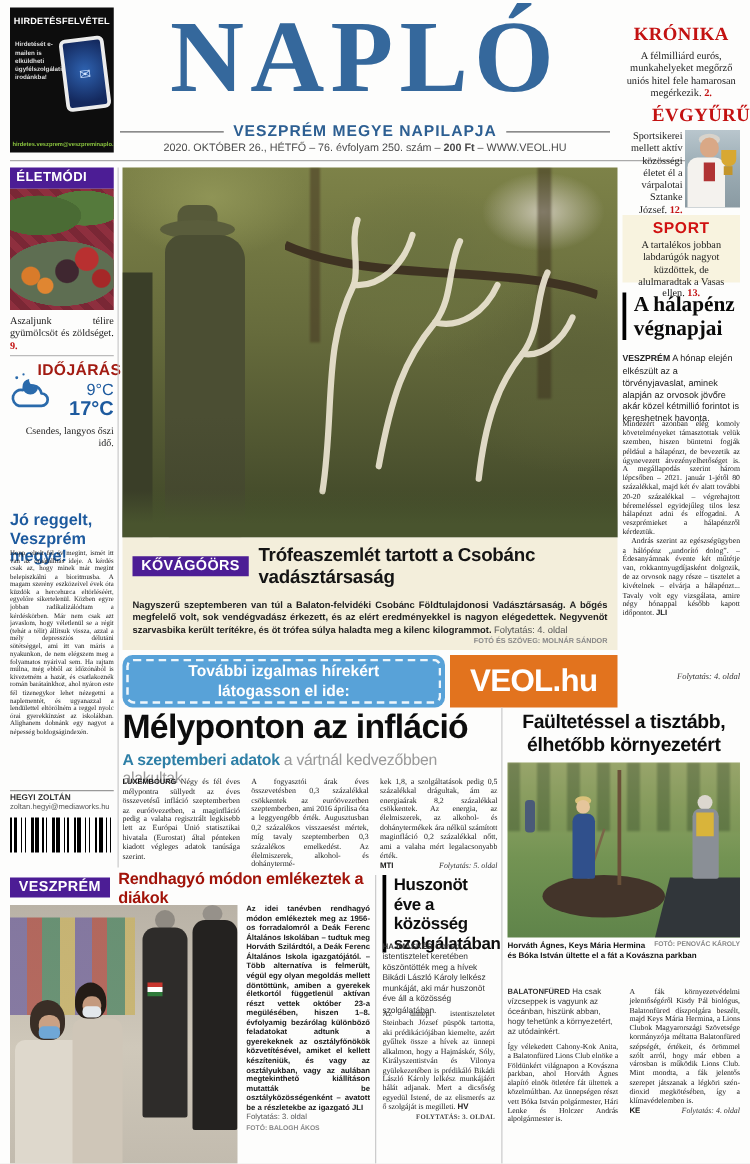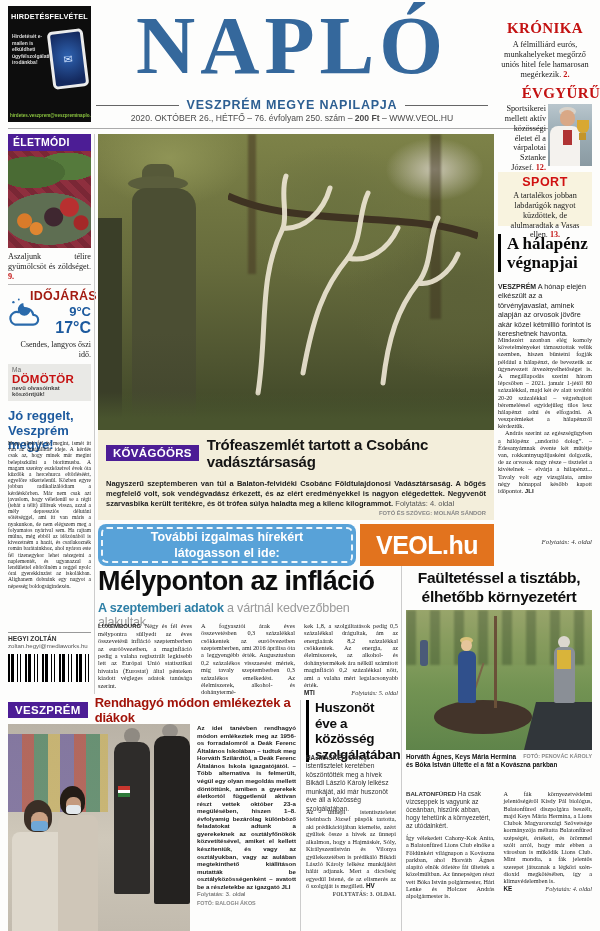--- a/index.html
+++ b/index.html
@@ -73,21 +73,21 @@
      radial-gradient(circle at 88% 74%,#a52828 0 7px,rgba(0,0,0,0) 8px),
      radial-gradient(circle at 55% 68%,#3f2730 0 9px,rgba(0,0,0,0) 10px),
      radial-gradient(ellipse 46px 26px at 50% 70%,#5e6e52 0 99%,rgba(0,0,0,0) 100%),
      radial-gradient(ellipse 34px 16px at 28% 22%,#4a6b34 0 99%,rgba(0,0,0,0) 100%),
      radial-gradient(ellipse 30px 14px at 72% 16%,#557a3c 0 99%,rgba(0,0,0,0) 100%),
      repeating-linear-gradient(45deg,#8e2f3e 0 6px,#7a2735 6px 12px)}
   #lm-cap{left:8px;top:252px;width:83px;font-family:"Liberation Serif",serif;font-size:8.2px;line-height:1.2;text-align:justify}
   #lrule1{left:8px;top:284px;width:83px;height:1px;background:#bbb}
   #wx-t{left:30px;top:289px;width:61px;text-align:right;font-size:12.5px;font-weight:bold;color:#a21b12;letter-spacing:.3px}
   #wx-icon{left:8px;top:296px;width:36px;height:34px}
-  #wx-lo{left:40px;top:304px;width:51px;text-align:right;font-size:13px;font-weight:bold;color:#1d5a9e}
+  #wx-lo{left:40px;top:304px;width:51px;text-align:right;font-size:13px;font-weight:normal;color:#1d5a9e}
   #wx-hi{left:40px;top:319px;width:51px;text-align:right;font-size:16px;font-weight:bold;color:#1d5a9e}
   #wx-d{left:8px;top:340px;width:83px;text-align:right;font-family:"Liberation Serif",serif;font-size:8px;line-height:1.2}
   #names{left:8px;top:364px;width:83px;height:37px;background:#e9e9e6;padding:2px 4px}
   #names-ma{font-size:6.5px;color:#666}
   #names-n{font-size:11.5px;font-weight:bold;color:#c51111;letter-spacing:.3px}
   #names-s{font-size:5.9px;font-weight:bold;color:#444}
   #greet-t{left:8px;top:409px;width:83px;font-size:13px;font-weight:bold;color:#1d5a9e;line-height:1.12;white-space:pre-line}
   #greet-x{left:8px;top:440px;width:83px;height:188px;overflow:hidden;
            font-family:"Liberation Serif",serif;font-size:5.5px;line-height:1.13;text-align:justify}
   #auth{left:8px;top:632px;width:83px;border-top:1px solid #999;padding-top:2px;font-size:6.6px;font-weight:bold;color:#333}
@@ -278,25 +278,20 @@
   <div class="a" id="wx-t">IDŐJÁRÁS</div>
   <svg class="a" id="wx-icon" viewBox="0 0 40 36">
     <path d="M17 7 A7 7 0 1 0 25 14 A6.5 6.5 0 0 1 17 7" fill="#2a6aab"></path>
     <circle cx="6" cy="6" r="1.3" fill="#2a6aab"></circle>
       <circle cx="12" cy="3" r="1" fill="#2a6aab"></circle>
     <path d="M8 31 h20 a5.5 5.5 0 0 0 0-11 a9 9 0 0 0-16.5-3 a6.5 6.5 0 0 0-3.5 14 z" fill="none" stroke="#2a6aab" stroke-width="2.4" stroke-linejoin="round"></path>
   </svg>
   <div class="a" id="wx-lo">9°C</div>
   <div class="a" id="wx-hi">17°C</div>
   <div class="a" id="wx-d">Csendes, langyos őszi idő.</div>
-  <div class="a" id="names">
-    <div id="names-ma">Ma</div>
-    <div id="names-n">DÖMÖTÖR</div>
-    <div id="names-s">nevű olvasóinkat köszöntjük!</div>
-  </div>
   <div class="a" id="greet-t">Jó reggelt,
 Veszprém megye!</div>
   <div class="a" id="greet-x">Hopp, eltelt fél év megint, ismét itt van az óraátállítás ideje. A kérdés csak az, hogy minek már megint belepiszkálni a bioritmusba. A magam szerény eszközeivel évek óta küzdök a hercehurca eltörléséért, egyelőre sikertelenül. Közben egyre jobban radikalizálódtam a kérdéskörben. Már nem csak azt javaslom, hogy véletlenül se a régit (tehát a télit) állítsuk vissza, azzal a mély depressziós délutáni sötétséggel, ami itt van máris a nyakunkon, de nem elégszem meg a folyamatos nyárival sem. Ha rajtam múlna, még ebből az időzónából is kivezetném a hazát, és csatlakoznék román barátainkhoz, ahol nyáron este fél tizenegykor lehet nézegetni a naplementét, és ugyanazzal a lendülettel eltörölném a reggel nyolc órai gyerekkínzást az iskolákban. Alighanem dobnánk egy nagyot a népesség boldogságindexén.</div>
   <div class="a" id="auth">HEGYI ZOLTÁN</div>
   <div class="a" id="auth-mail">zoltan.hegyi@mediaworks.hu</div>
   <div class="a" id="barcode"></div>
 
   <div class="a" id="photo-hunt">
     <div class="ph" id="ph-tr1"></div>
     <div class="ph" id="ph-tr2"></div>

